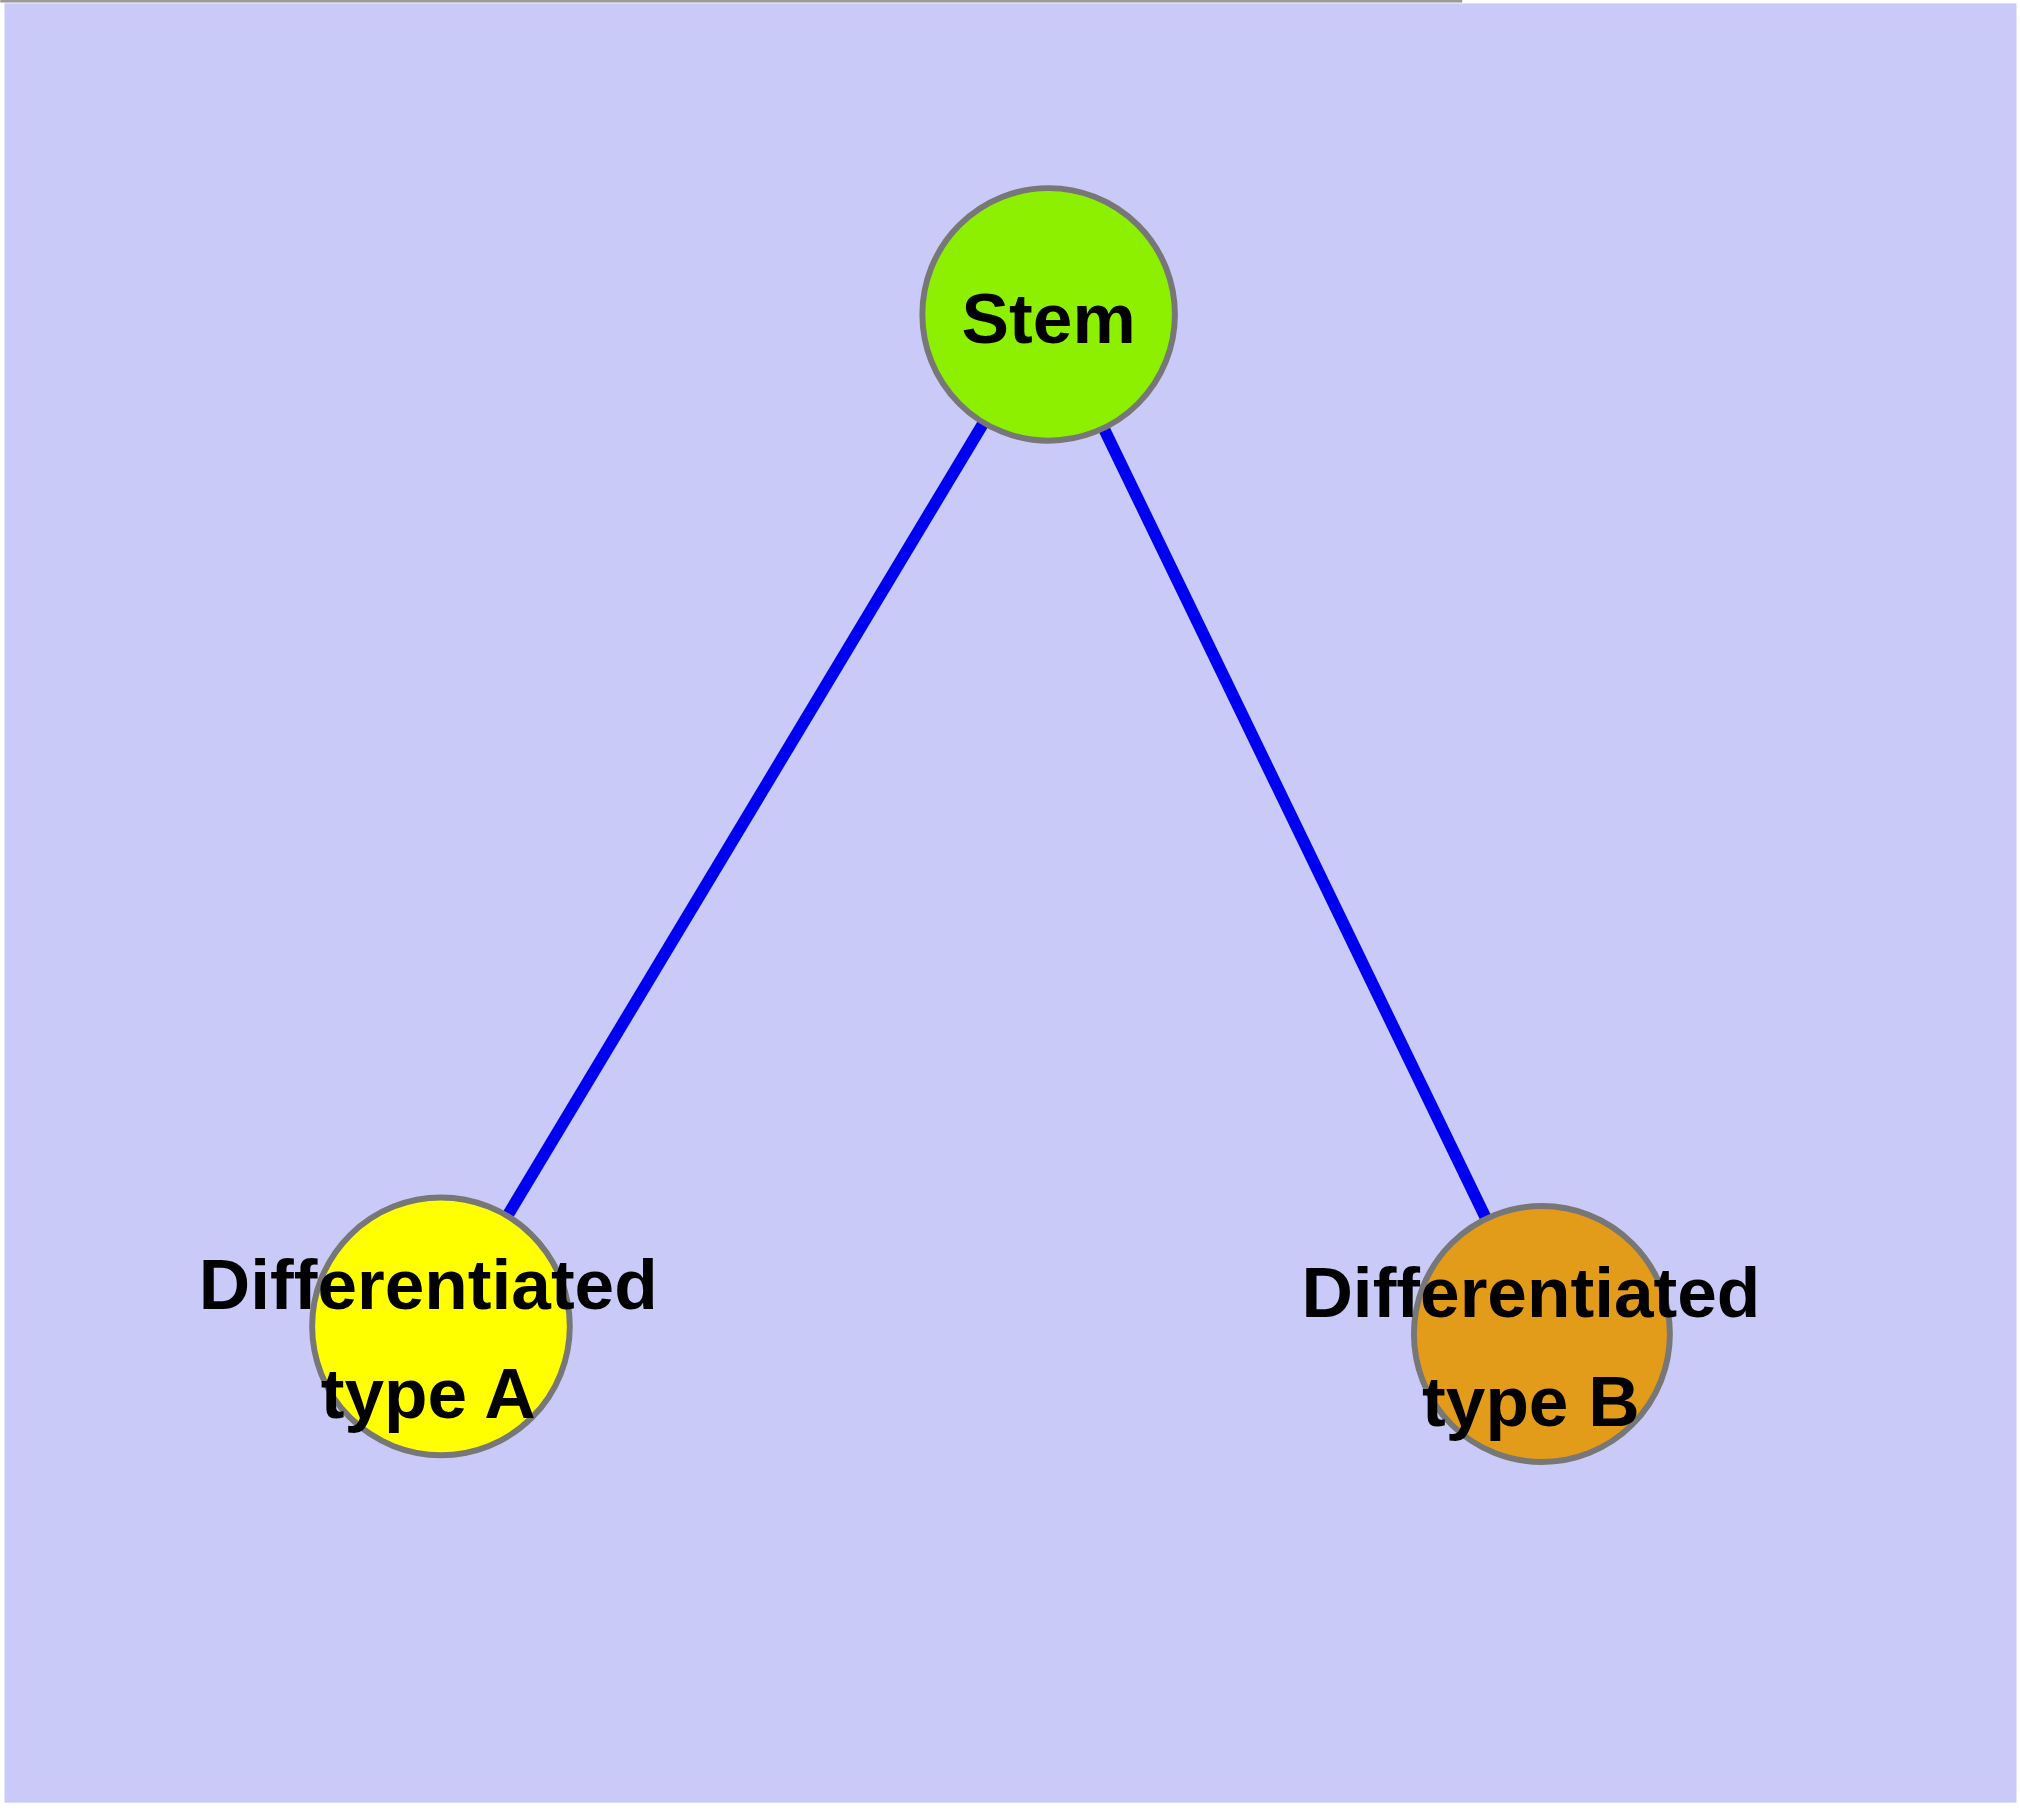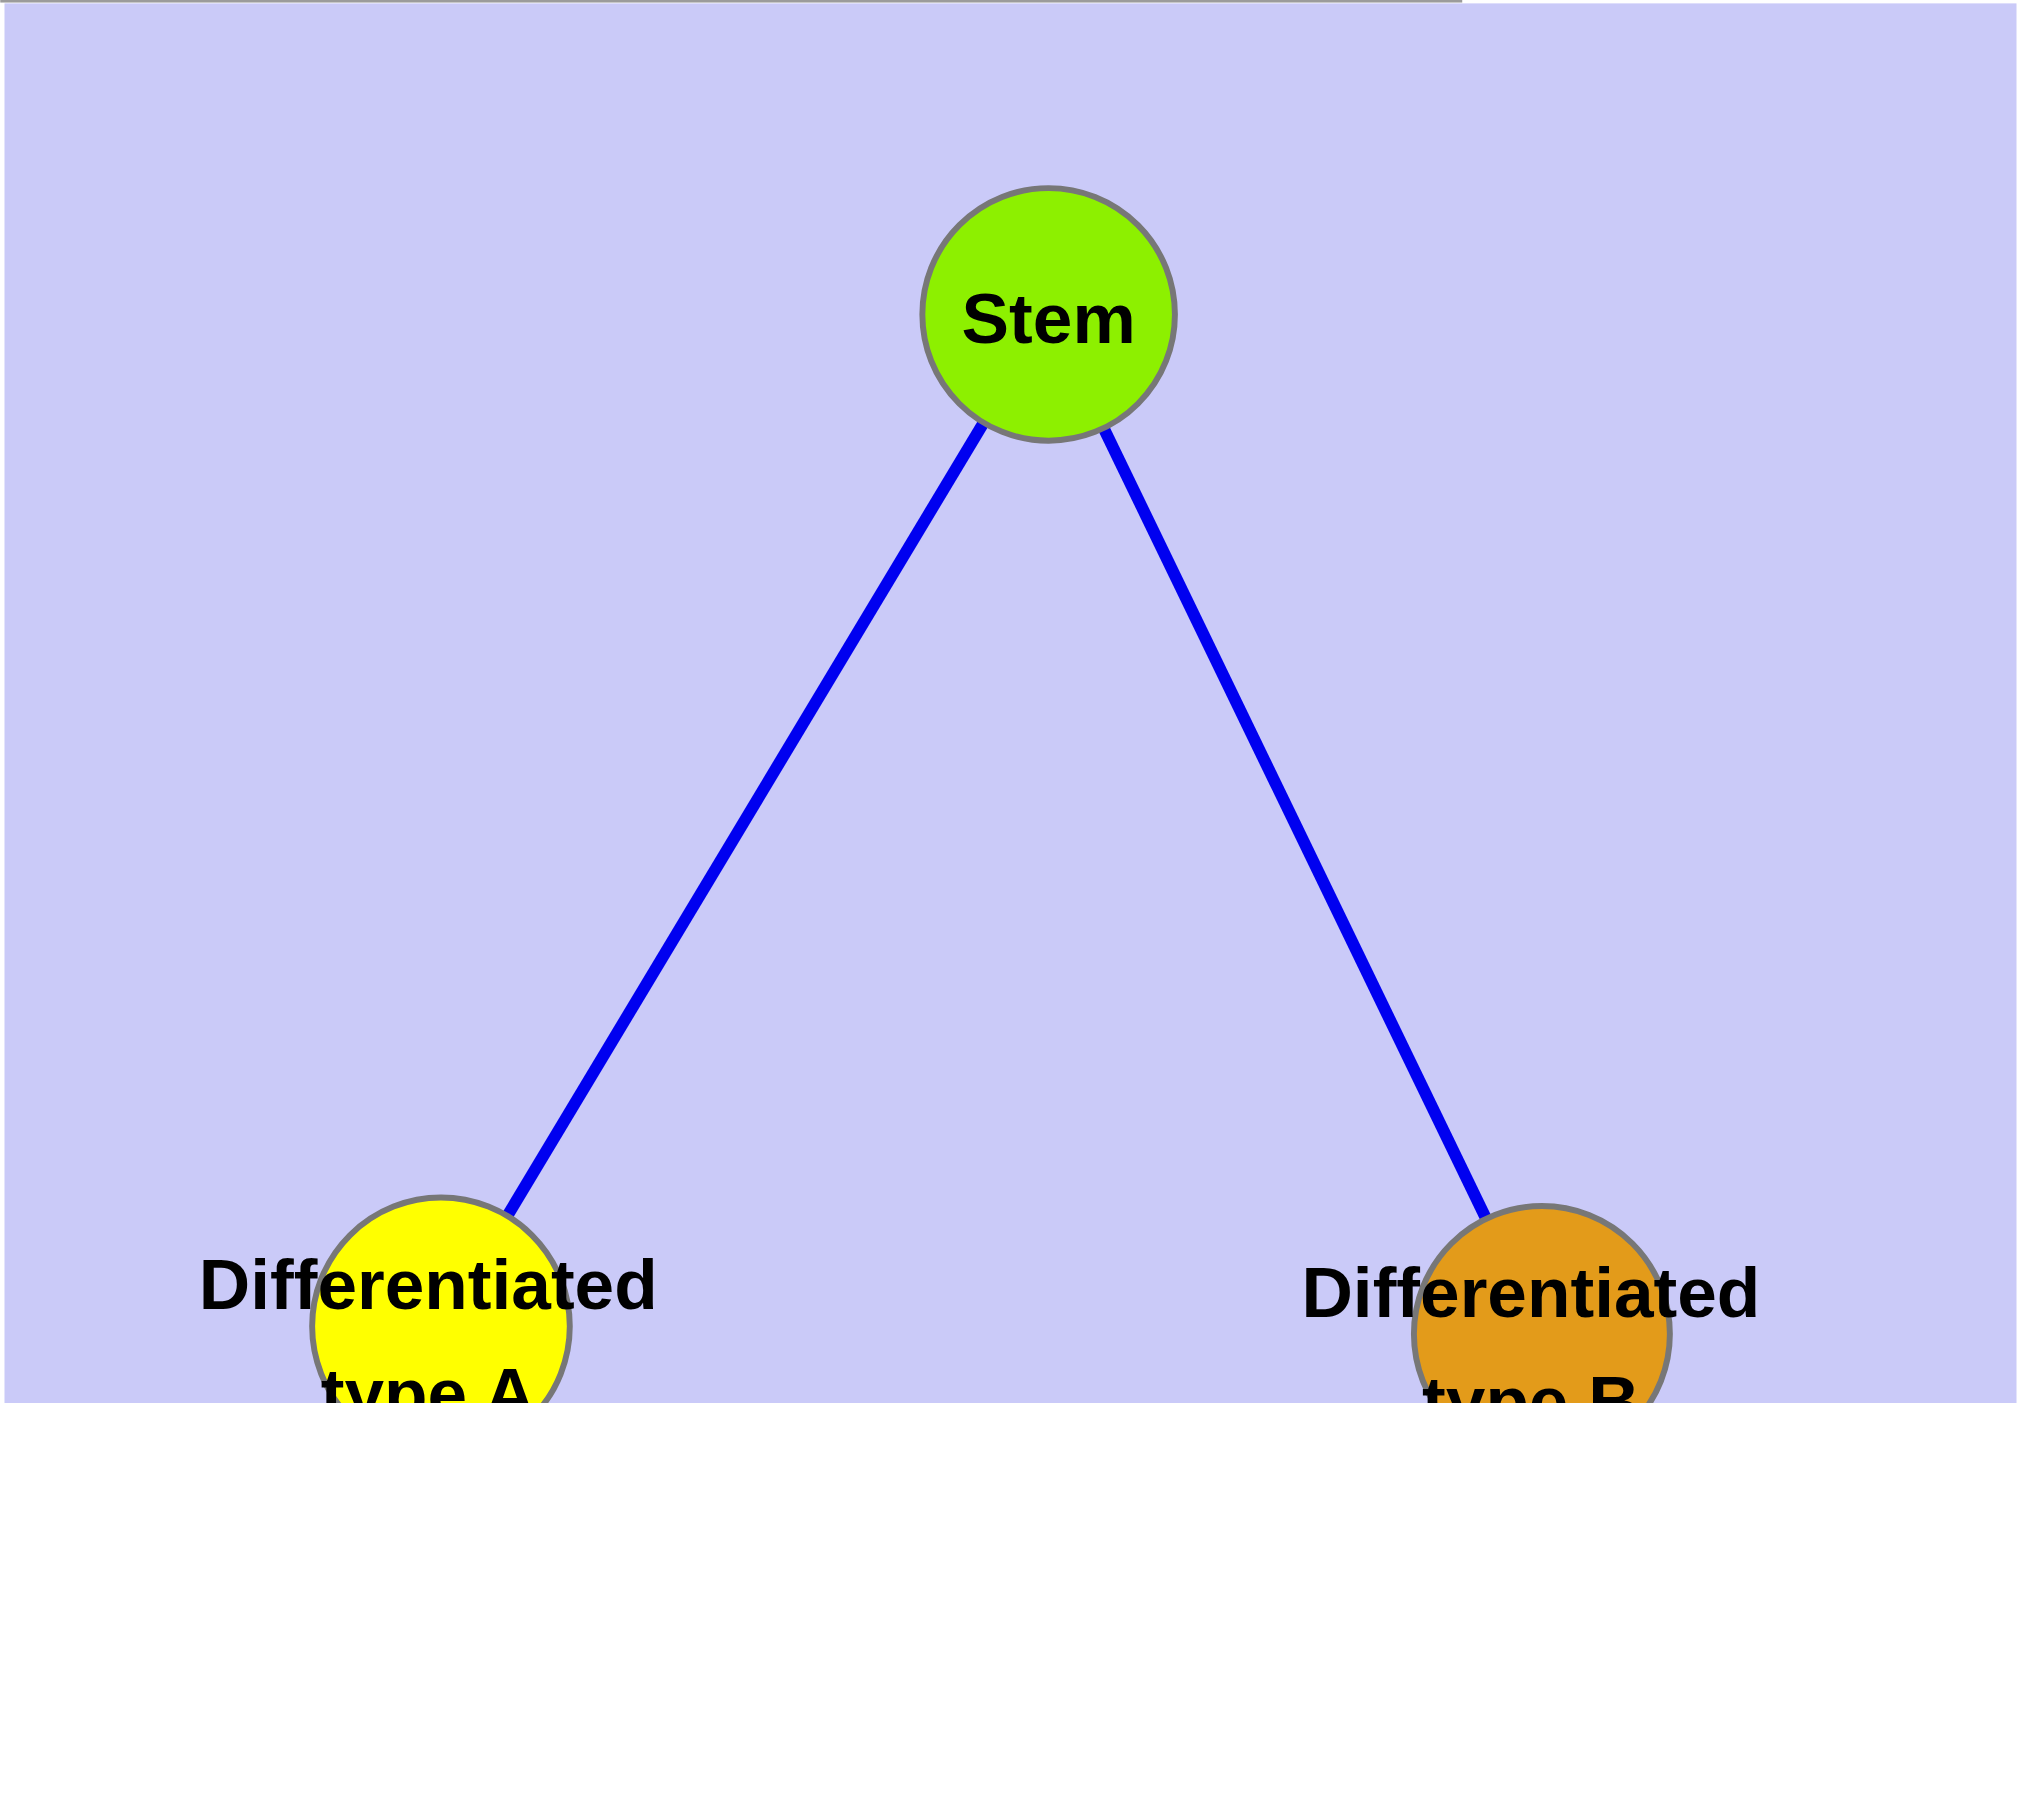--- a/index.html
+++ b/index.html
@@ -6,21 +6,21 @@
     margin: 0;
     padding: 0;
     background: #ffffff;
     width: 2021px;
     height: 1812px;
     font-family: "Liberation Sans", sans-serif;
   }
   .stage {
     position: relative;
     width: 2021px;
-    height: 1403px;
+    height: 1812px;
     overflow: hidden;
   }
   svg.graph {
     position: absolute;
     left: 0;
     top: 0;
     width: 2021px;
     height: 1812px;
     display: block;
   }

